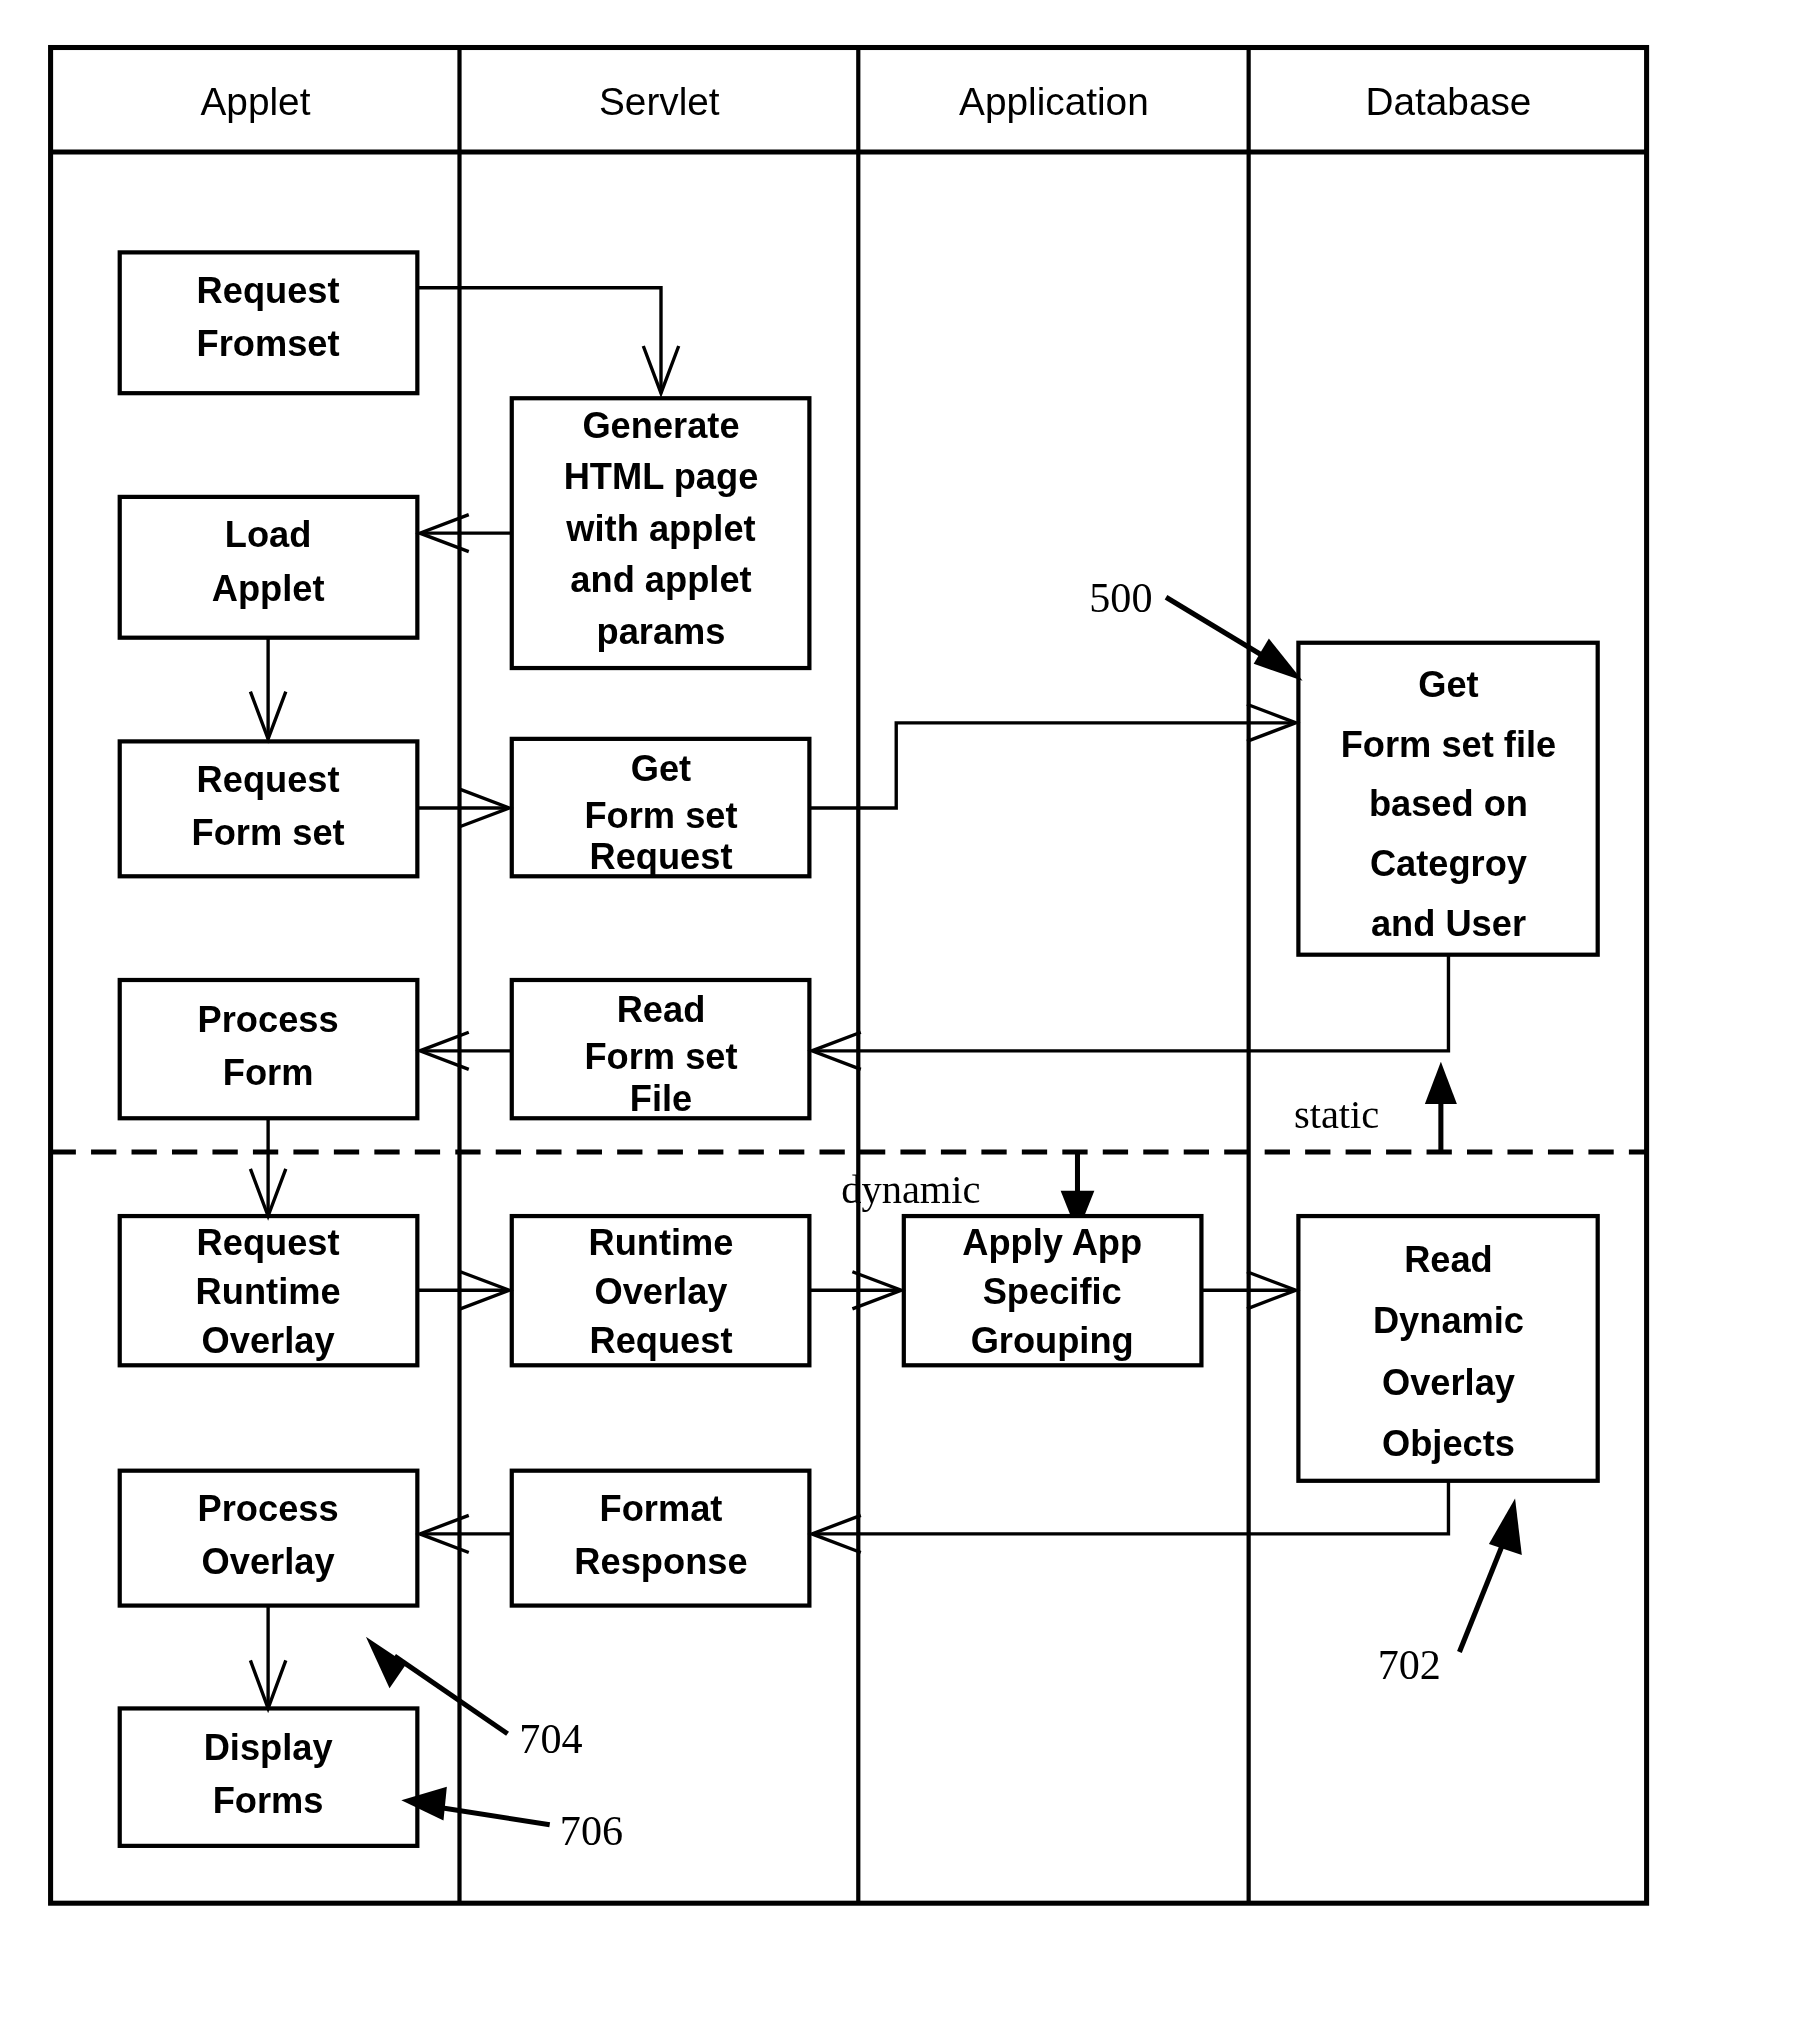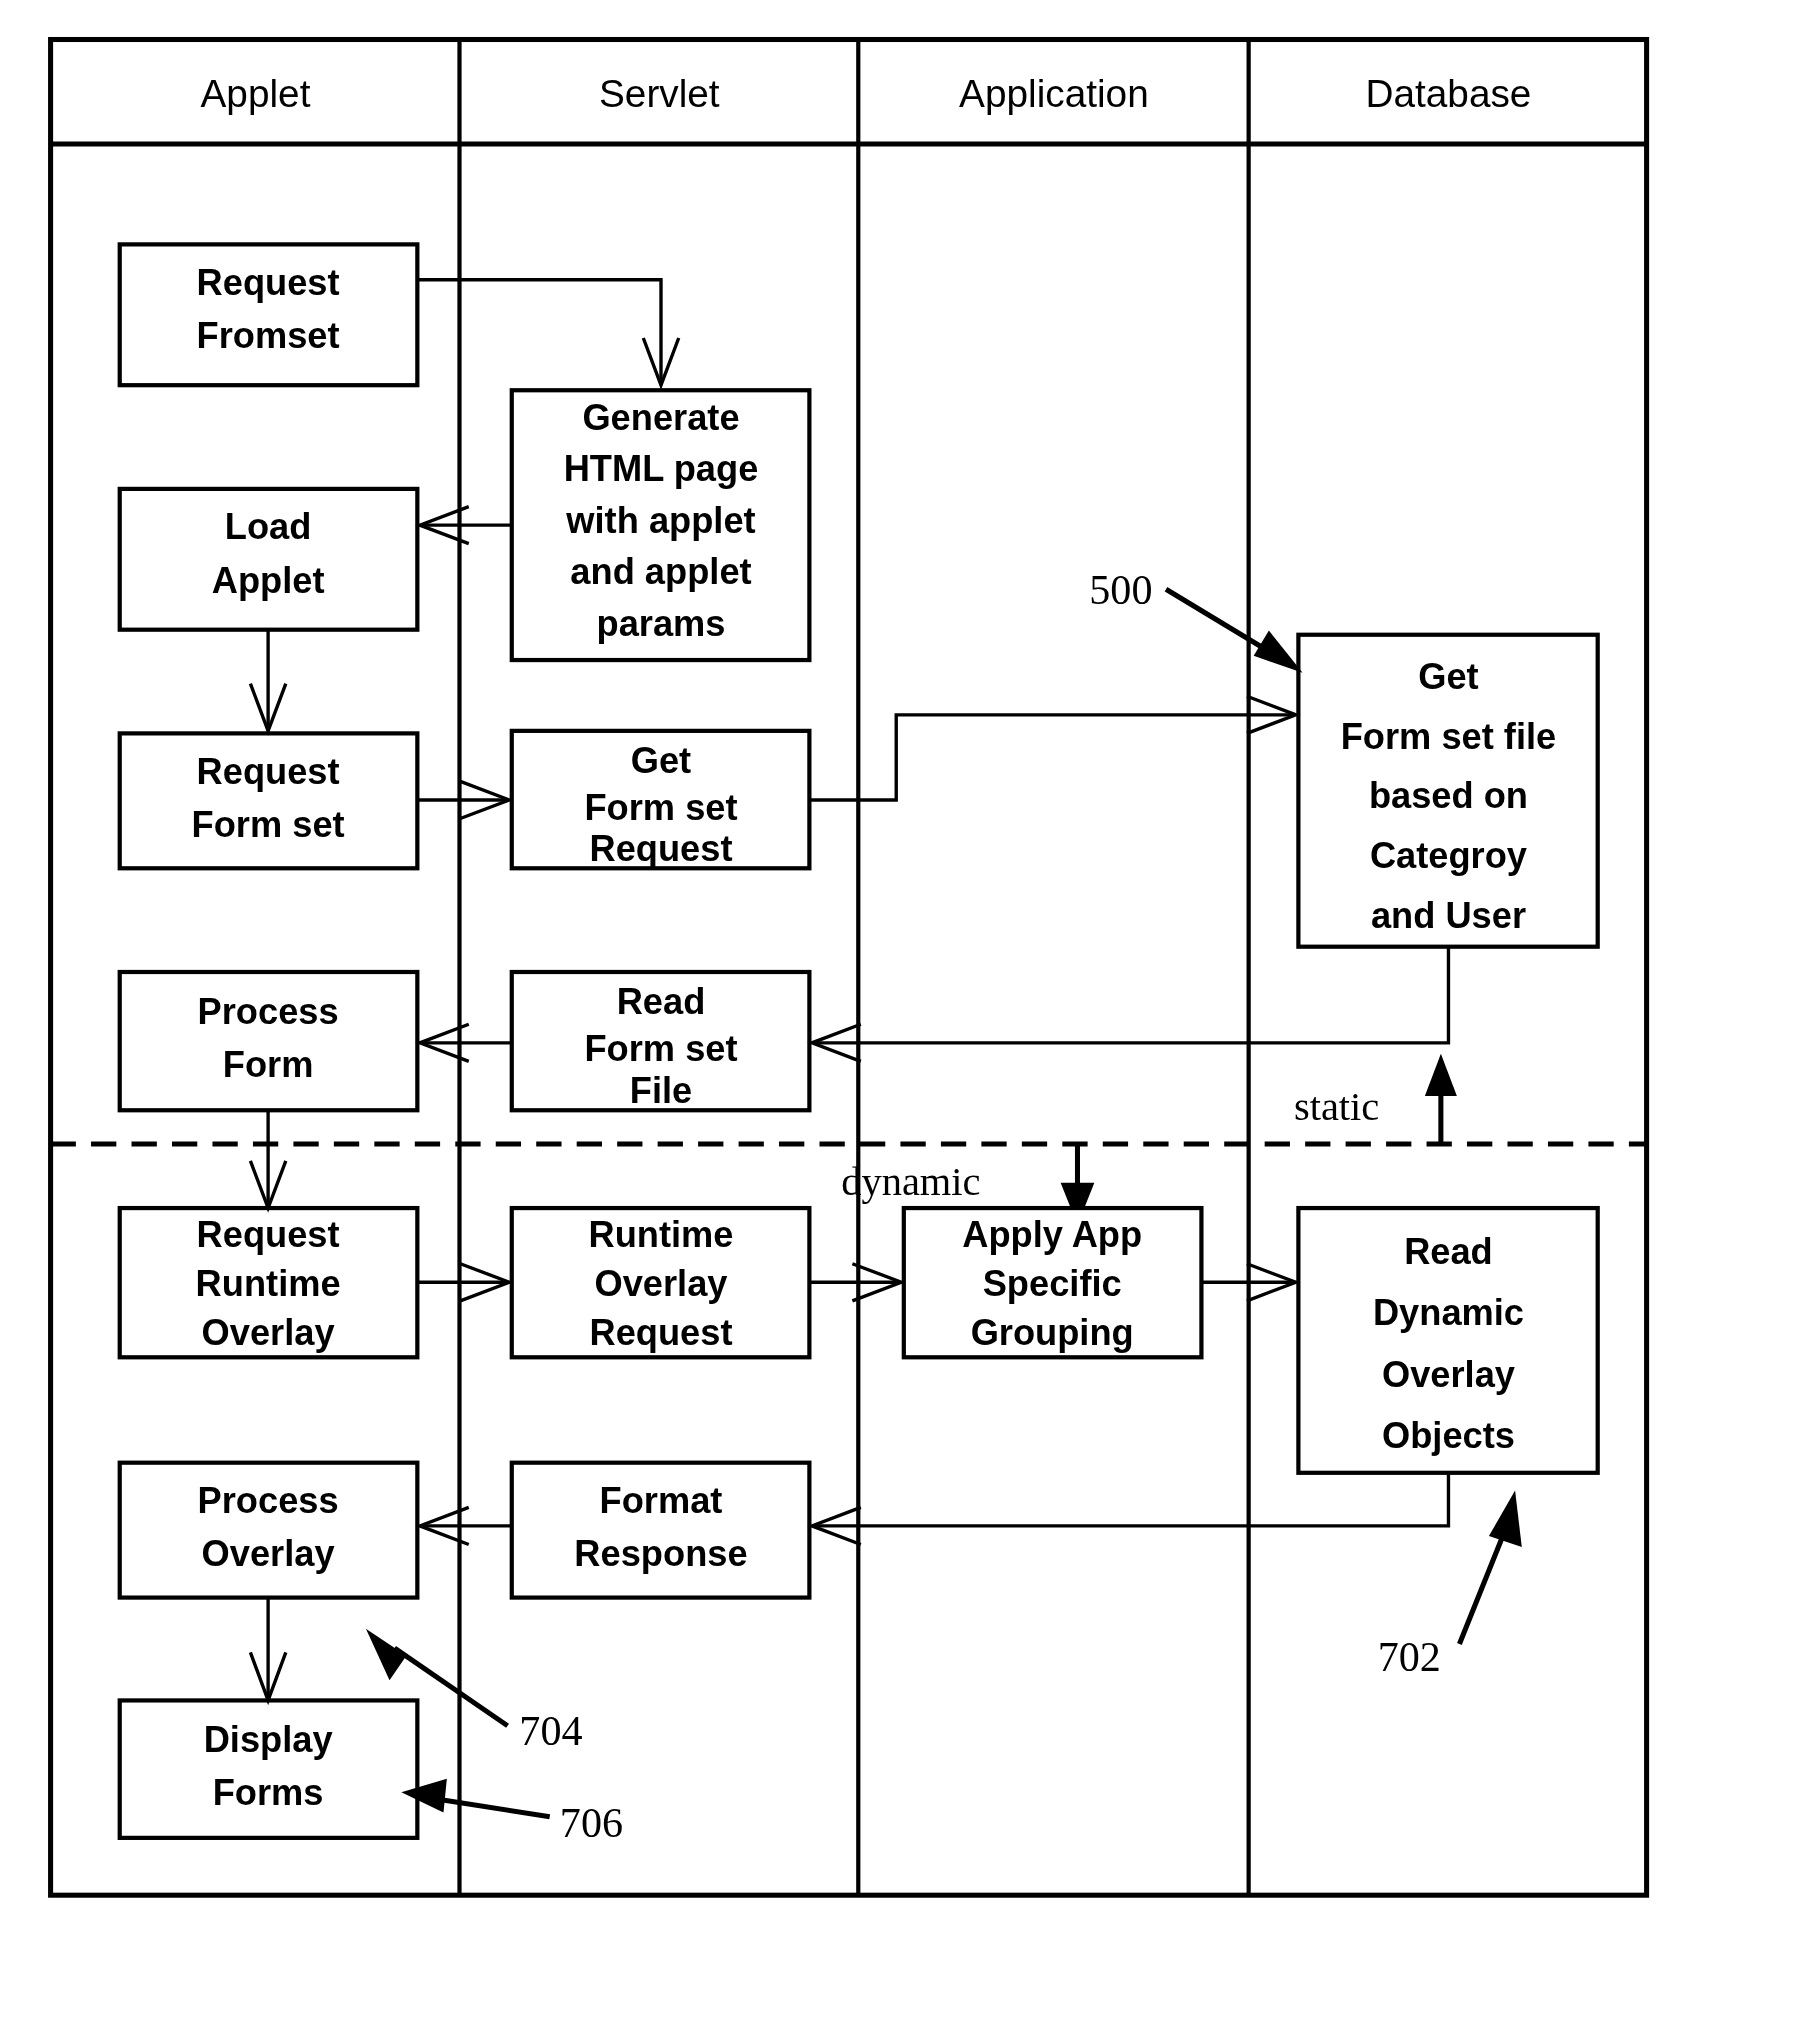--- a/index.html
+++ b/index.html
@@ -9,21 +9,21 @@
   }
   body {
     width: 1811px;
     height: 2038px;
     font-family: "Liberation Sans", sans-serif;
     position: relative;
     overflow: hidden;
   }
   #diagram-root {
     position: absolute;
-    left: 0; top: 4px;
+    left: 0; top: 12px;
     width: 1811px;
     height: 1510px;
   }
   svg#flow {
     position: absolute;
     left: 0; top: 0;
     width: 1811px;
     height: 2038px;
     display: block;
   }

